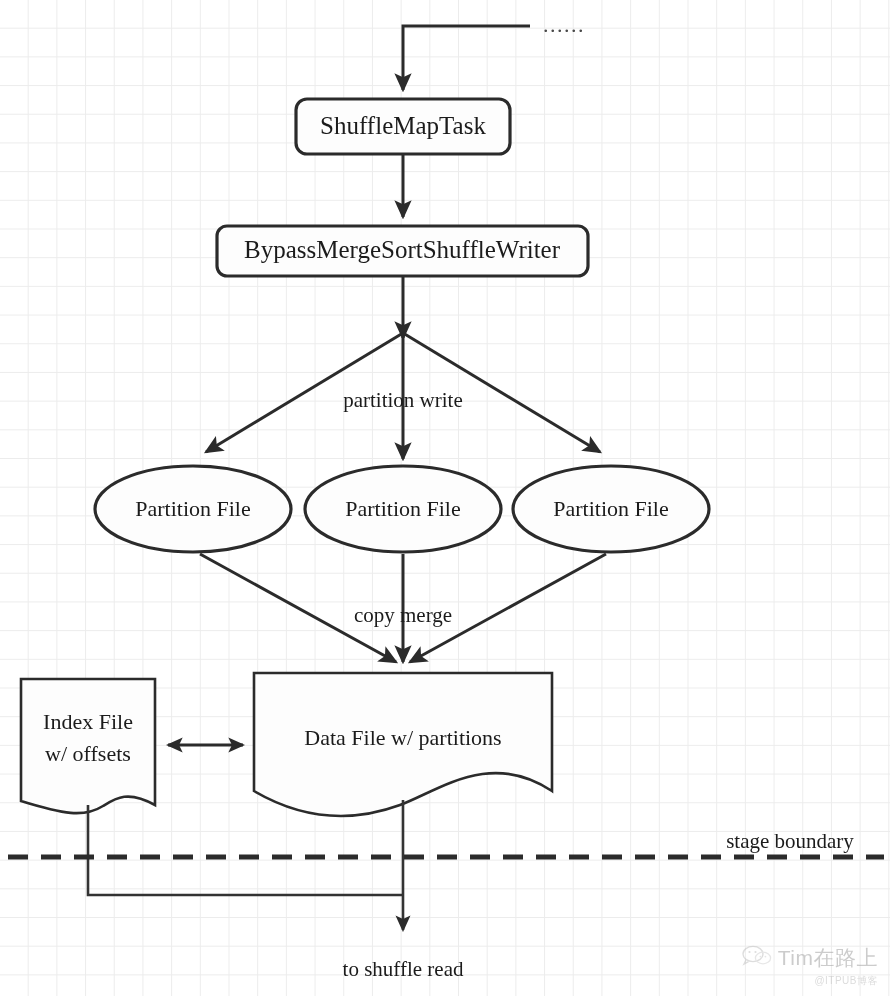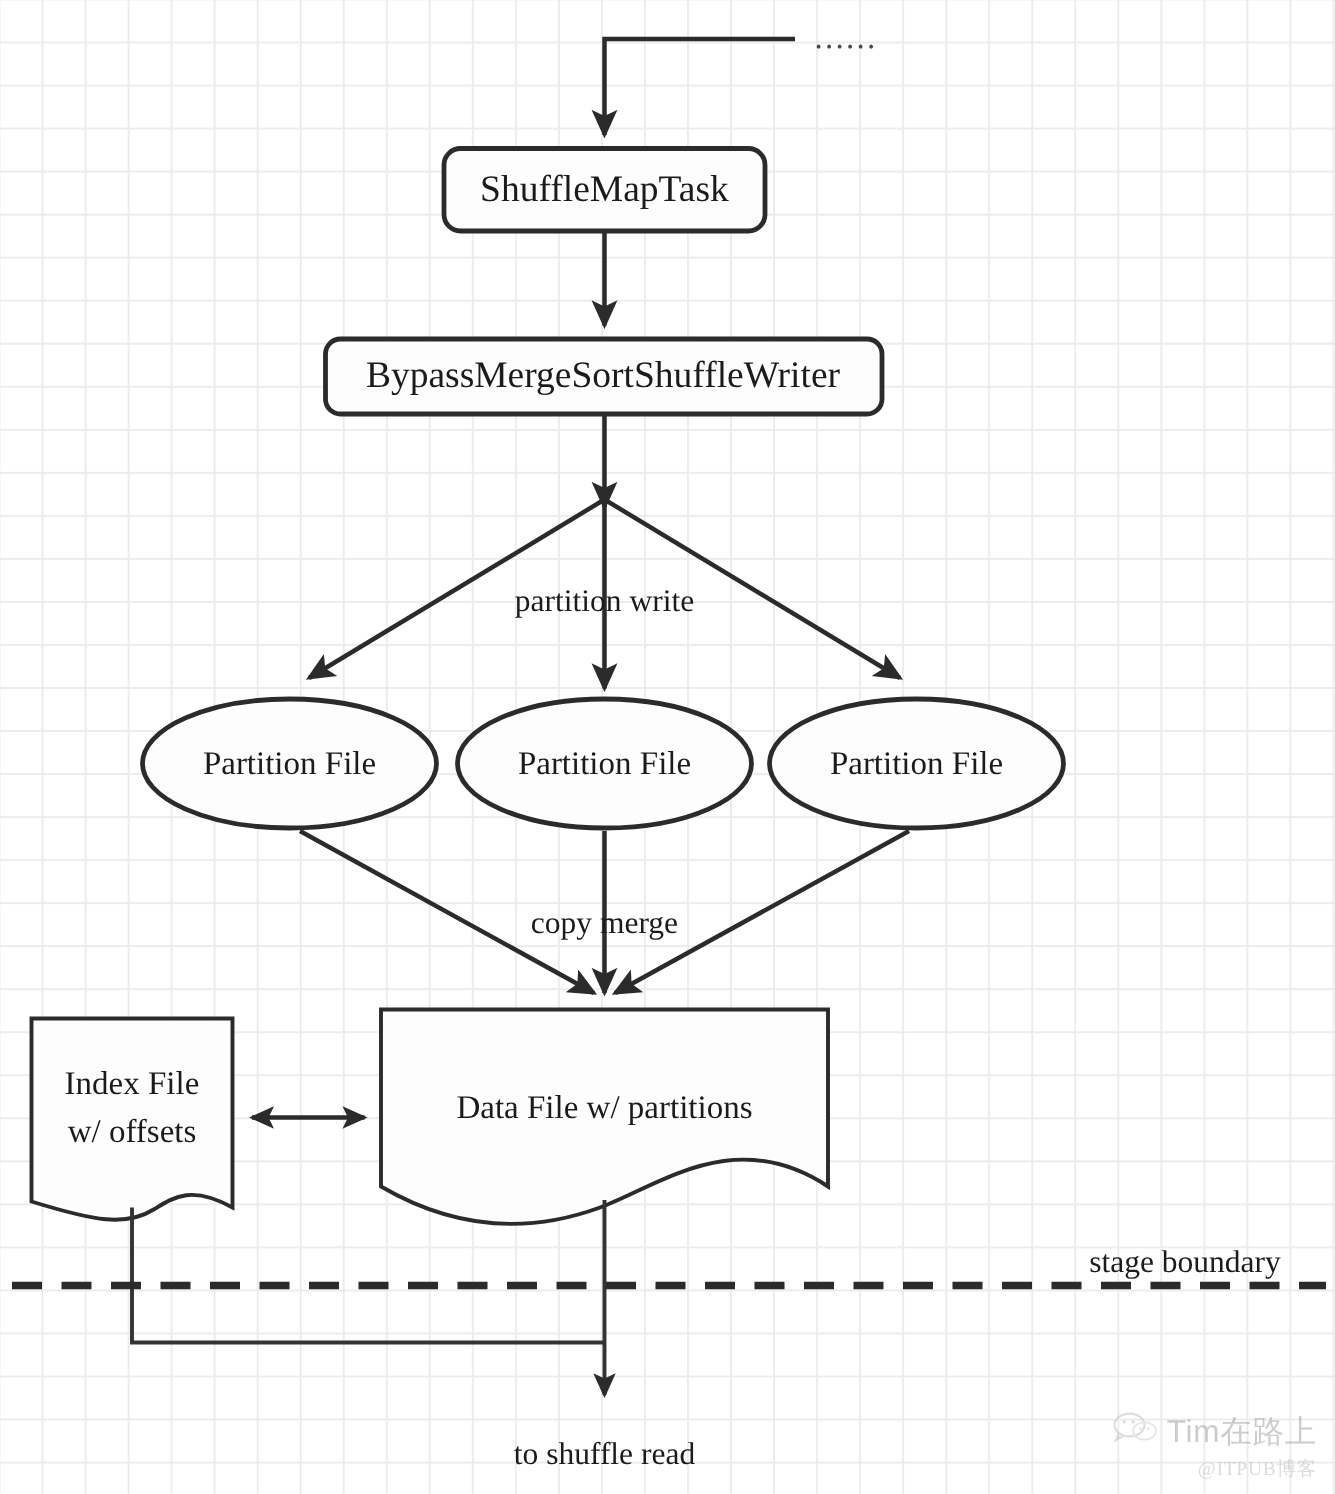--- a/index.html
+++ b/index.html
@@ -85,22 +85,22 @@
     justify-content: flex-end;
     gap: 6px;
   }
   .wm-name {
     font-family: "Liberation Sans", "DejaVu Sans", sans-serif;
     font-size: 21px;
     color: #9a9a9a;
     letter-spacing: 0.5px;
   }
   .wm-sub {
-    font-family: Liberation Serif, serif;
-    font-size: 13px;
+    font-family: Liberation Sans, sans-serif;
+    font-size: 10px;
     color: #b8b8b8;
     margin-top: 2px;
     letter-spacing: 0.5px;
   }
 </style>
 </head>
 <body>
 
 <div id="canvas">
 

